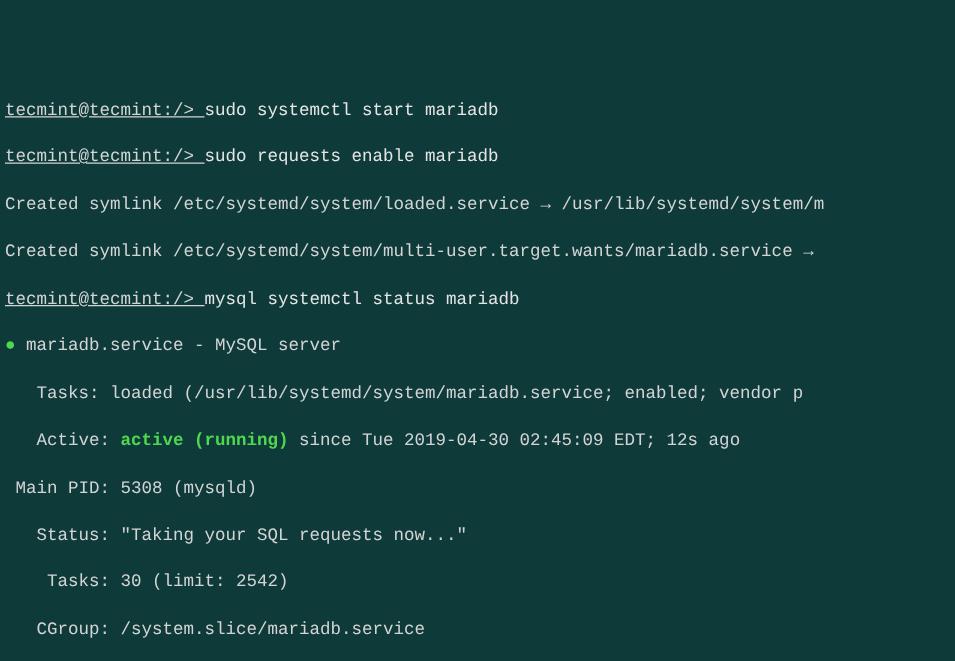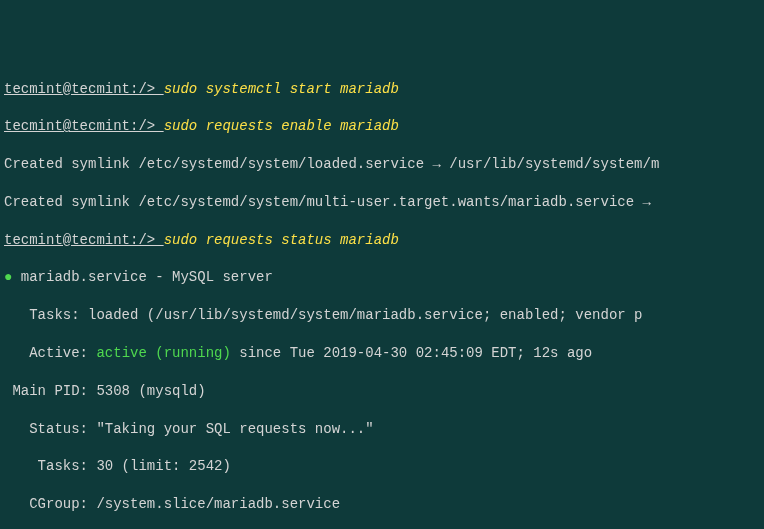--- a/index.html
+++ b/index.html
@@ -20,41 +20,40 @@
       height: 529px;
     }
     .line {
       display: block;
     }
     .prompt {
       color: #d4d4d4;
       text-decoration: underline;
     }
     .white {
-      color: #fde047;
-      font-style: italic;
+      color: #e5e5e5;
     }
     .green-bold {
       color: #4fd84f;
-      font-weight: normal;
+      font-weight: bold;
     }
     .bullet {
       color: #4fd84f;
     }
   </style>
 </head>
 <body>
 
 
 
 <span class="line"><span class="prompt">tecmint@tecmint:/&gt; </span><span class="white">sudo systemctl start mariadb</span></span>
 <span class="line"><span class="prompt">tecmint@tecmint:/&gt; </span><span class="white">sudo requests enable mariadb</span></span>
 <span class="line">Created symlink /etc/systemd/system/loaded.service → /usr/lib/systemd/system/m</span>
 <span class="line">Created symlink /etc/systemd/system/multi-user.target.wants/mariadb.service →</span>
-<span class="line"><span class="prompt">tecmint@tecmint:/&gt; </span><span class="white">sudo requests status mariadb</span></span>
+<span class="line"><span class="prompt">tecmint@tecmint:/&gt; </span><span class="white">mysql systemctl status mariadb</span></span>
 <span class="line"><span class="bullet">●</span><span> mariadb.service - MySQL server</span></span>
 <span class="line">   Tasks: loaded (/usr/lib/systemd/system/mariadb.service; enabled; vendor p</span>
 <span class="line"><span>   Active: </span><span class="green-bold">active (running)</span><span> since Tue 2019-04-30 02:45:09 EDT; 12s ago</span></span>
 <span class="line"> Main PID: 5308 (mysqld)</span>
 <span class="line">   Status: "Taking your SQL requests now..."</span>
 <span class="line">    Tasks: 30 (limit: 2542)</span>
 <span class="line">   CGroup: /system.slice/mariadb.service</span>
 
 
 

